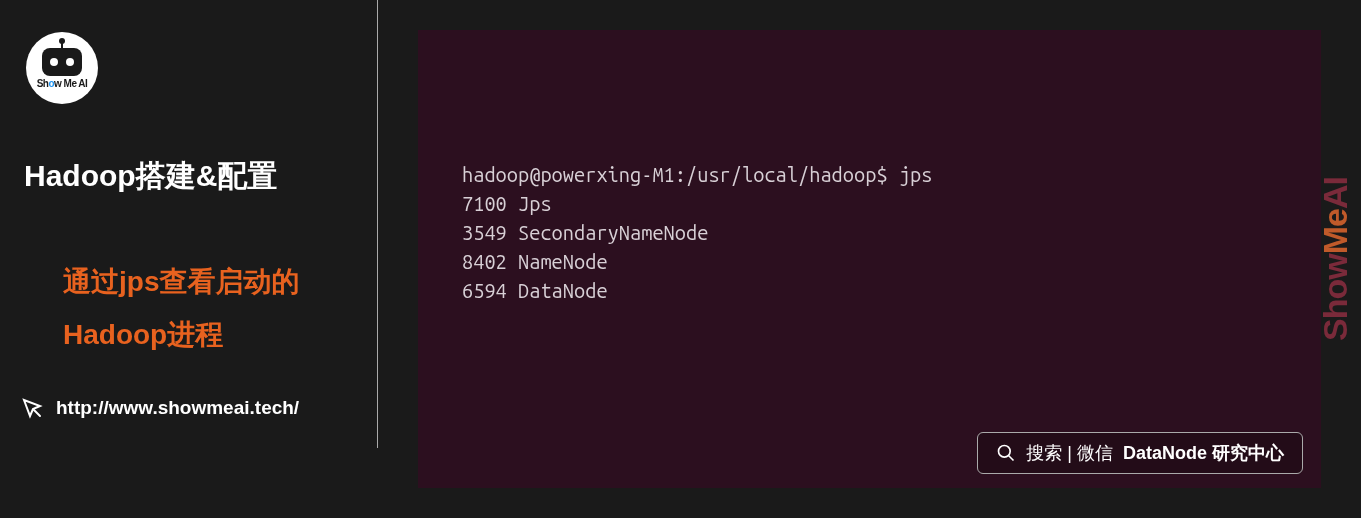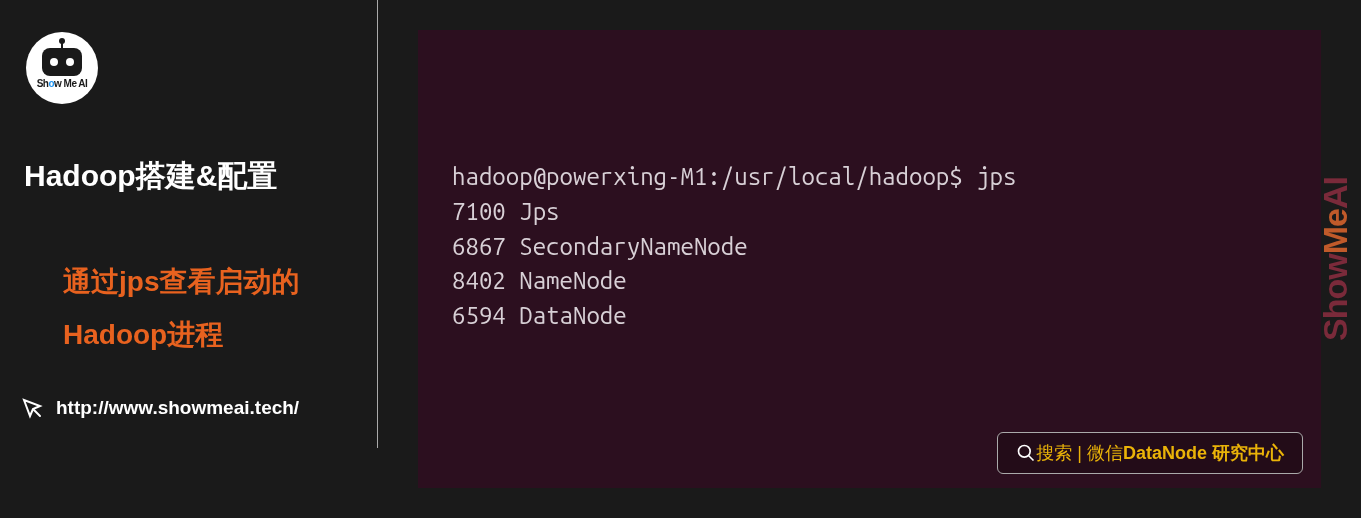--- a/index.html
+++ b/index.html
@@ -118,23 +118,23 @@
     .content {
       flex: 1;
       height: 518px;
       padding: 30px 40px 30px 40px;
       position: relative;
     }
     .terminal {
       width: 100%;
       height: 100%;
       background: #2c0f1f;
-      padding: 130px 50px 50px 34px;
+      padding: 130px 50px 50px 44px;
       font-family: "Ubuntu Mono", "Consolas", monospace;
-      font-size: 24px;
+      font-size: 20px;
       color: #d8d0d6;
       line-height: 1.45;
       position: relative;
     }
     .prompt { color: #d8d0d6; }
     .watermark {
       position: absolute;
       right: 6px;
       top: 50%;
       transform: translateY(-50%) rotate(180deg);
@@ -147,21 +147,22 @@
     .watermark .me { color: #c05a2a; }
     .search-box {
       position: absolute;
       bottom: 44px;
       right: 58px;
       border: 1px solid #aaa;
       border-radius: 6px;
       padding: 8px 18px;
       display: flex;
       align-items: center;
-      color: #eab308;
+      gap: 10px;
+      color: #ffffff;
       font-size: 18px;
       background: rgba(0,0,0,0.2);
     }
     .search-icon {
       width: 20px;
       height: 20px;
     }
     .search-box strong { font-weight: 700; }
   </style>
 </head>
@@ -191,21 +192,21 @@
   </div>
 </div>
 
 <div class="content">
   <div class="terminal">
     <div>
       <span class="prompt">hadoop@powerxing-M1:/usr/local/hadoop$</span>
       <span> </span><span>jps</span>
     </div>
     <div>7100 Jps</div>
-    <div>6867 SecondaryNameNode</div>
+    <div>3549 SecondaryNameNode</div>
     <div>8402 NameNode</div>
     <div>6594 DataNode</div>
   </div>
   <div class="watermark">Show<span class="me">Me</span>AI</div>
   <div class="search-box">
     <svg class="search-icon" viewBox="0 0 24 24" fill="none" stroke="#fff" stroke-width="2">
       <circle cx="10" cy="10" r="7"></circle>
       <line x1="15" y1="15" x2="21" y2="21"></line>
     </svg>
     <span>搜索 | 微信</span>

